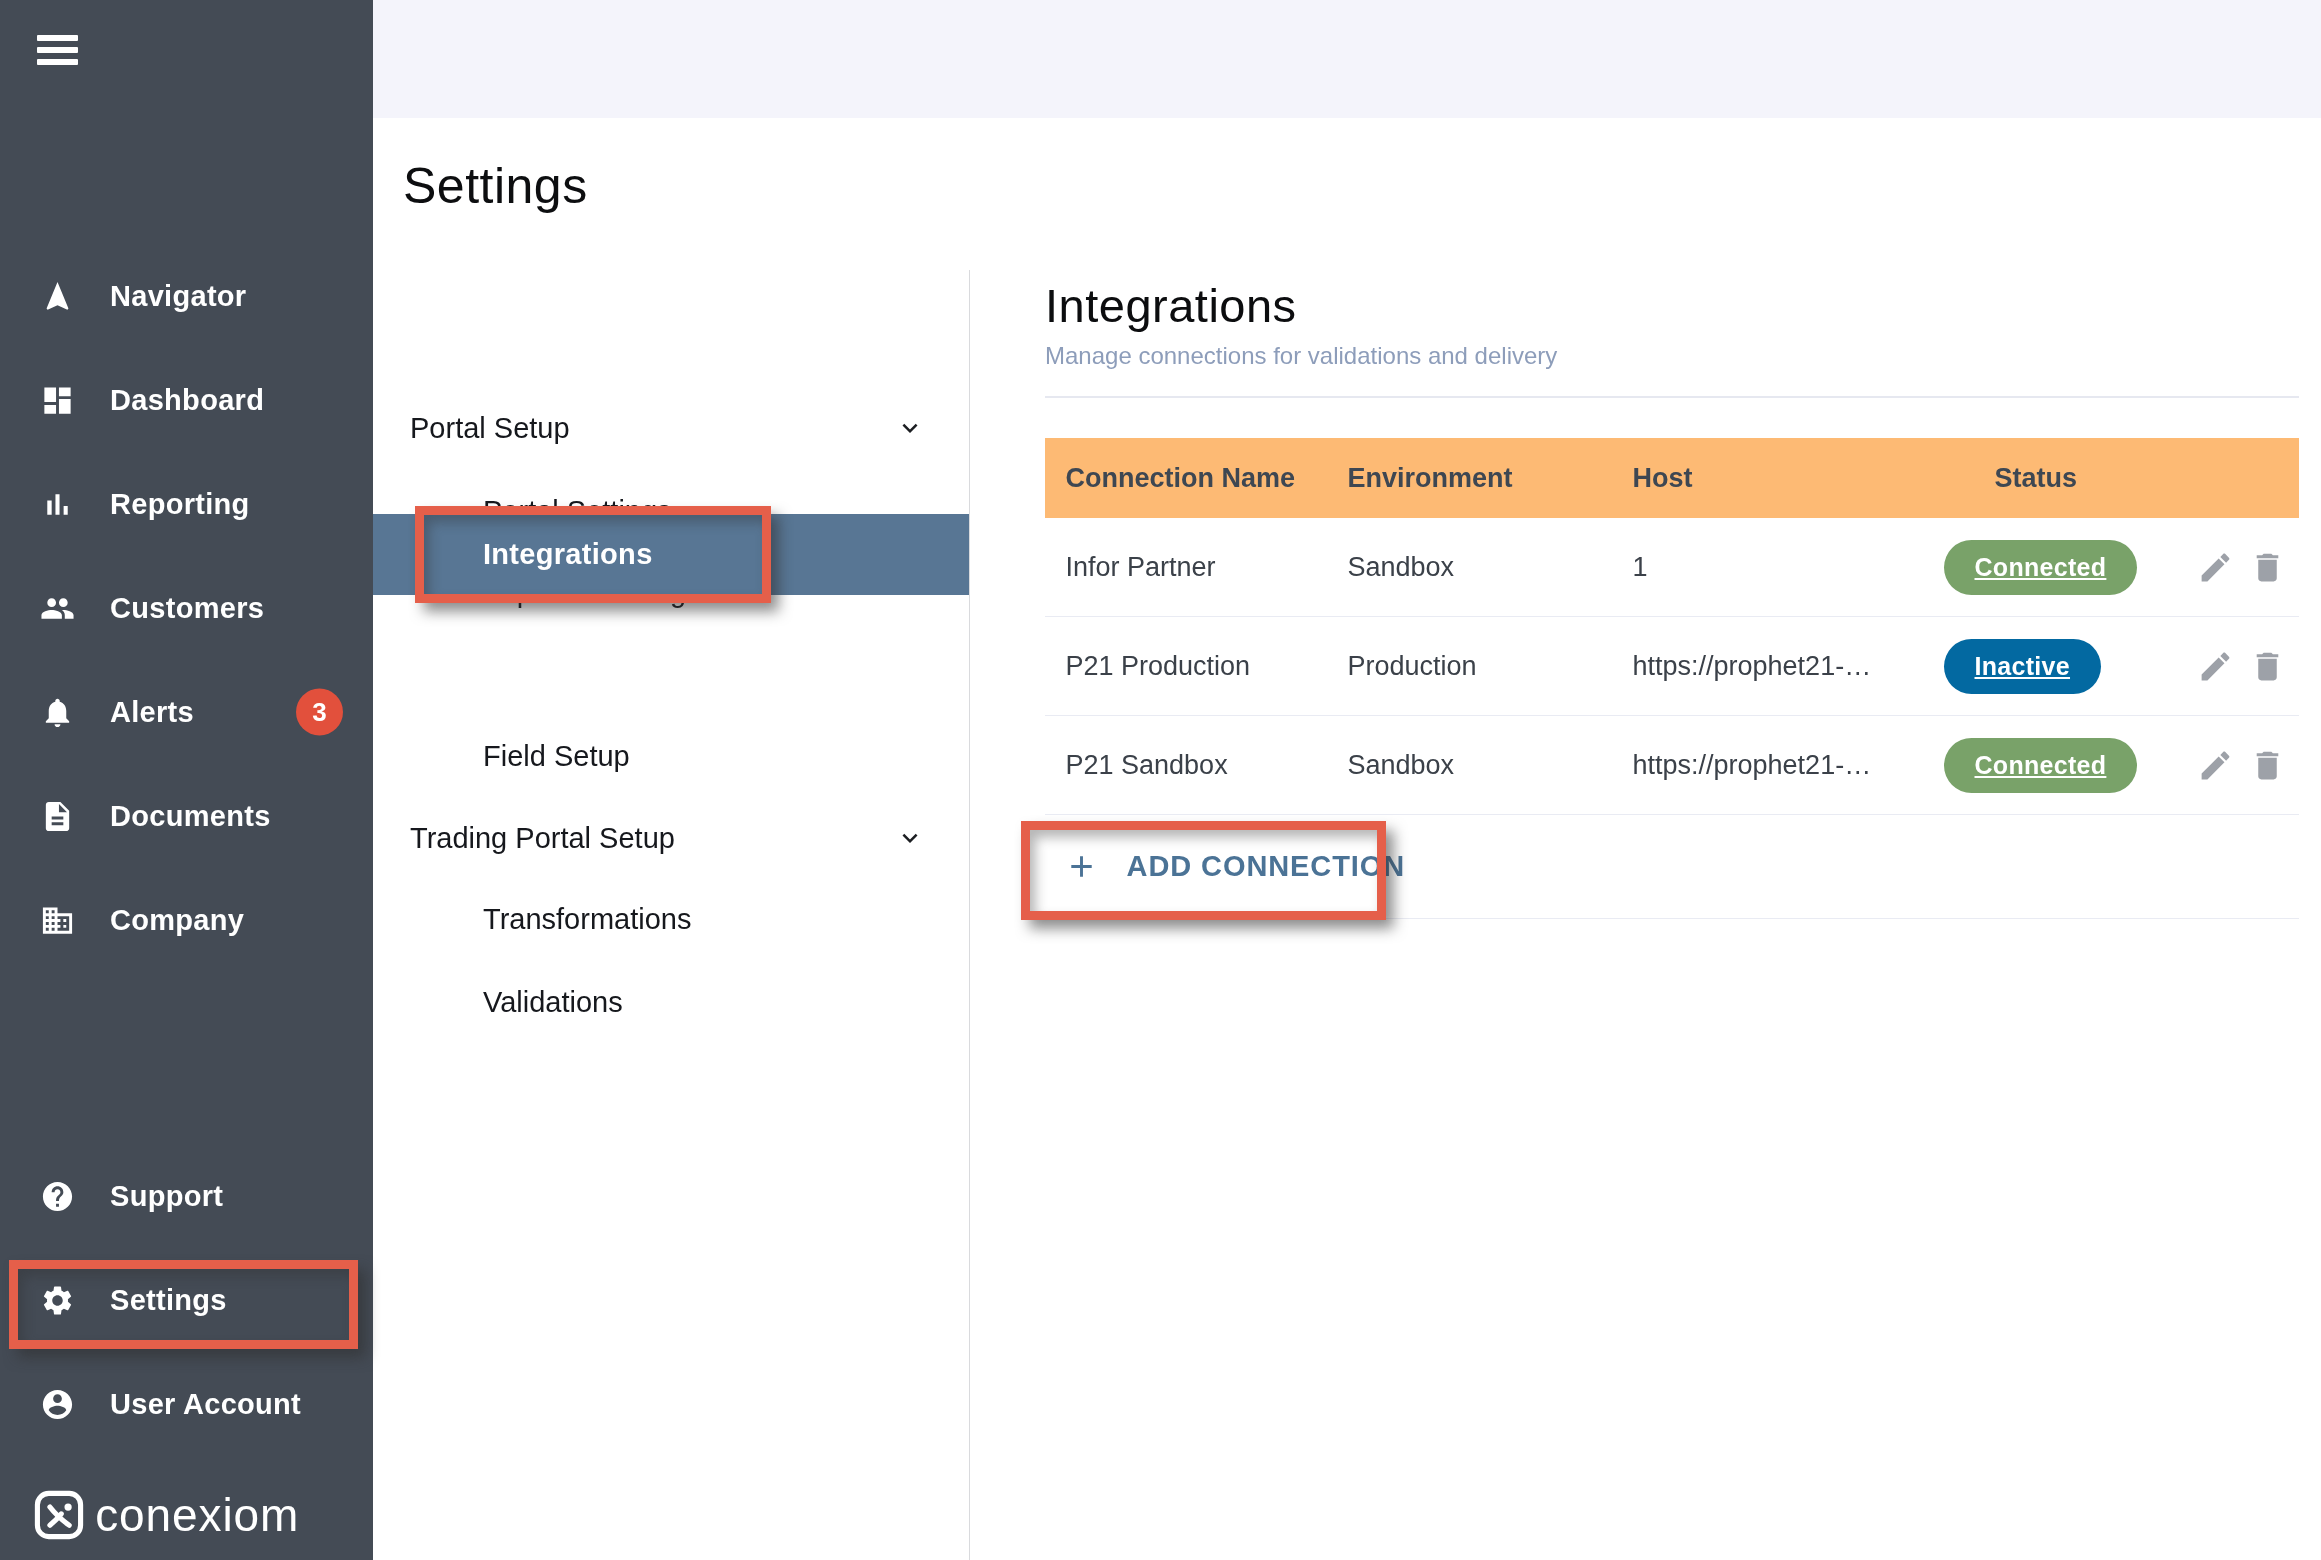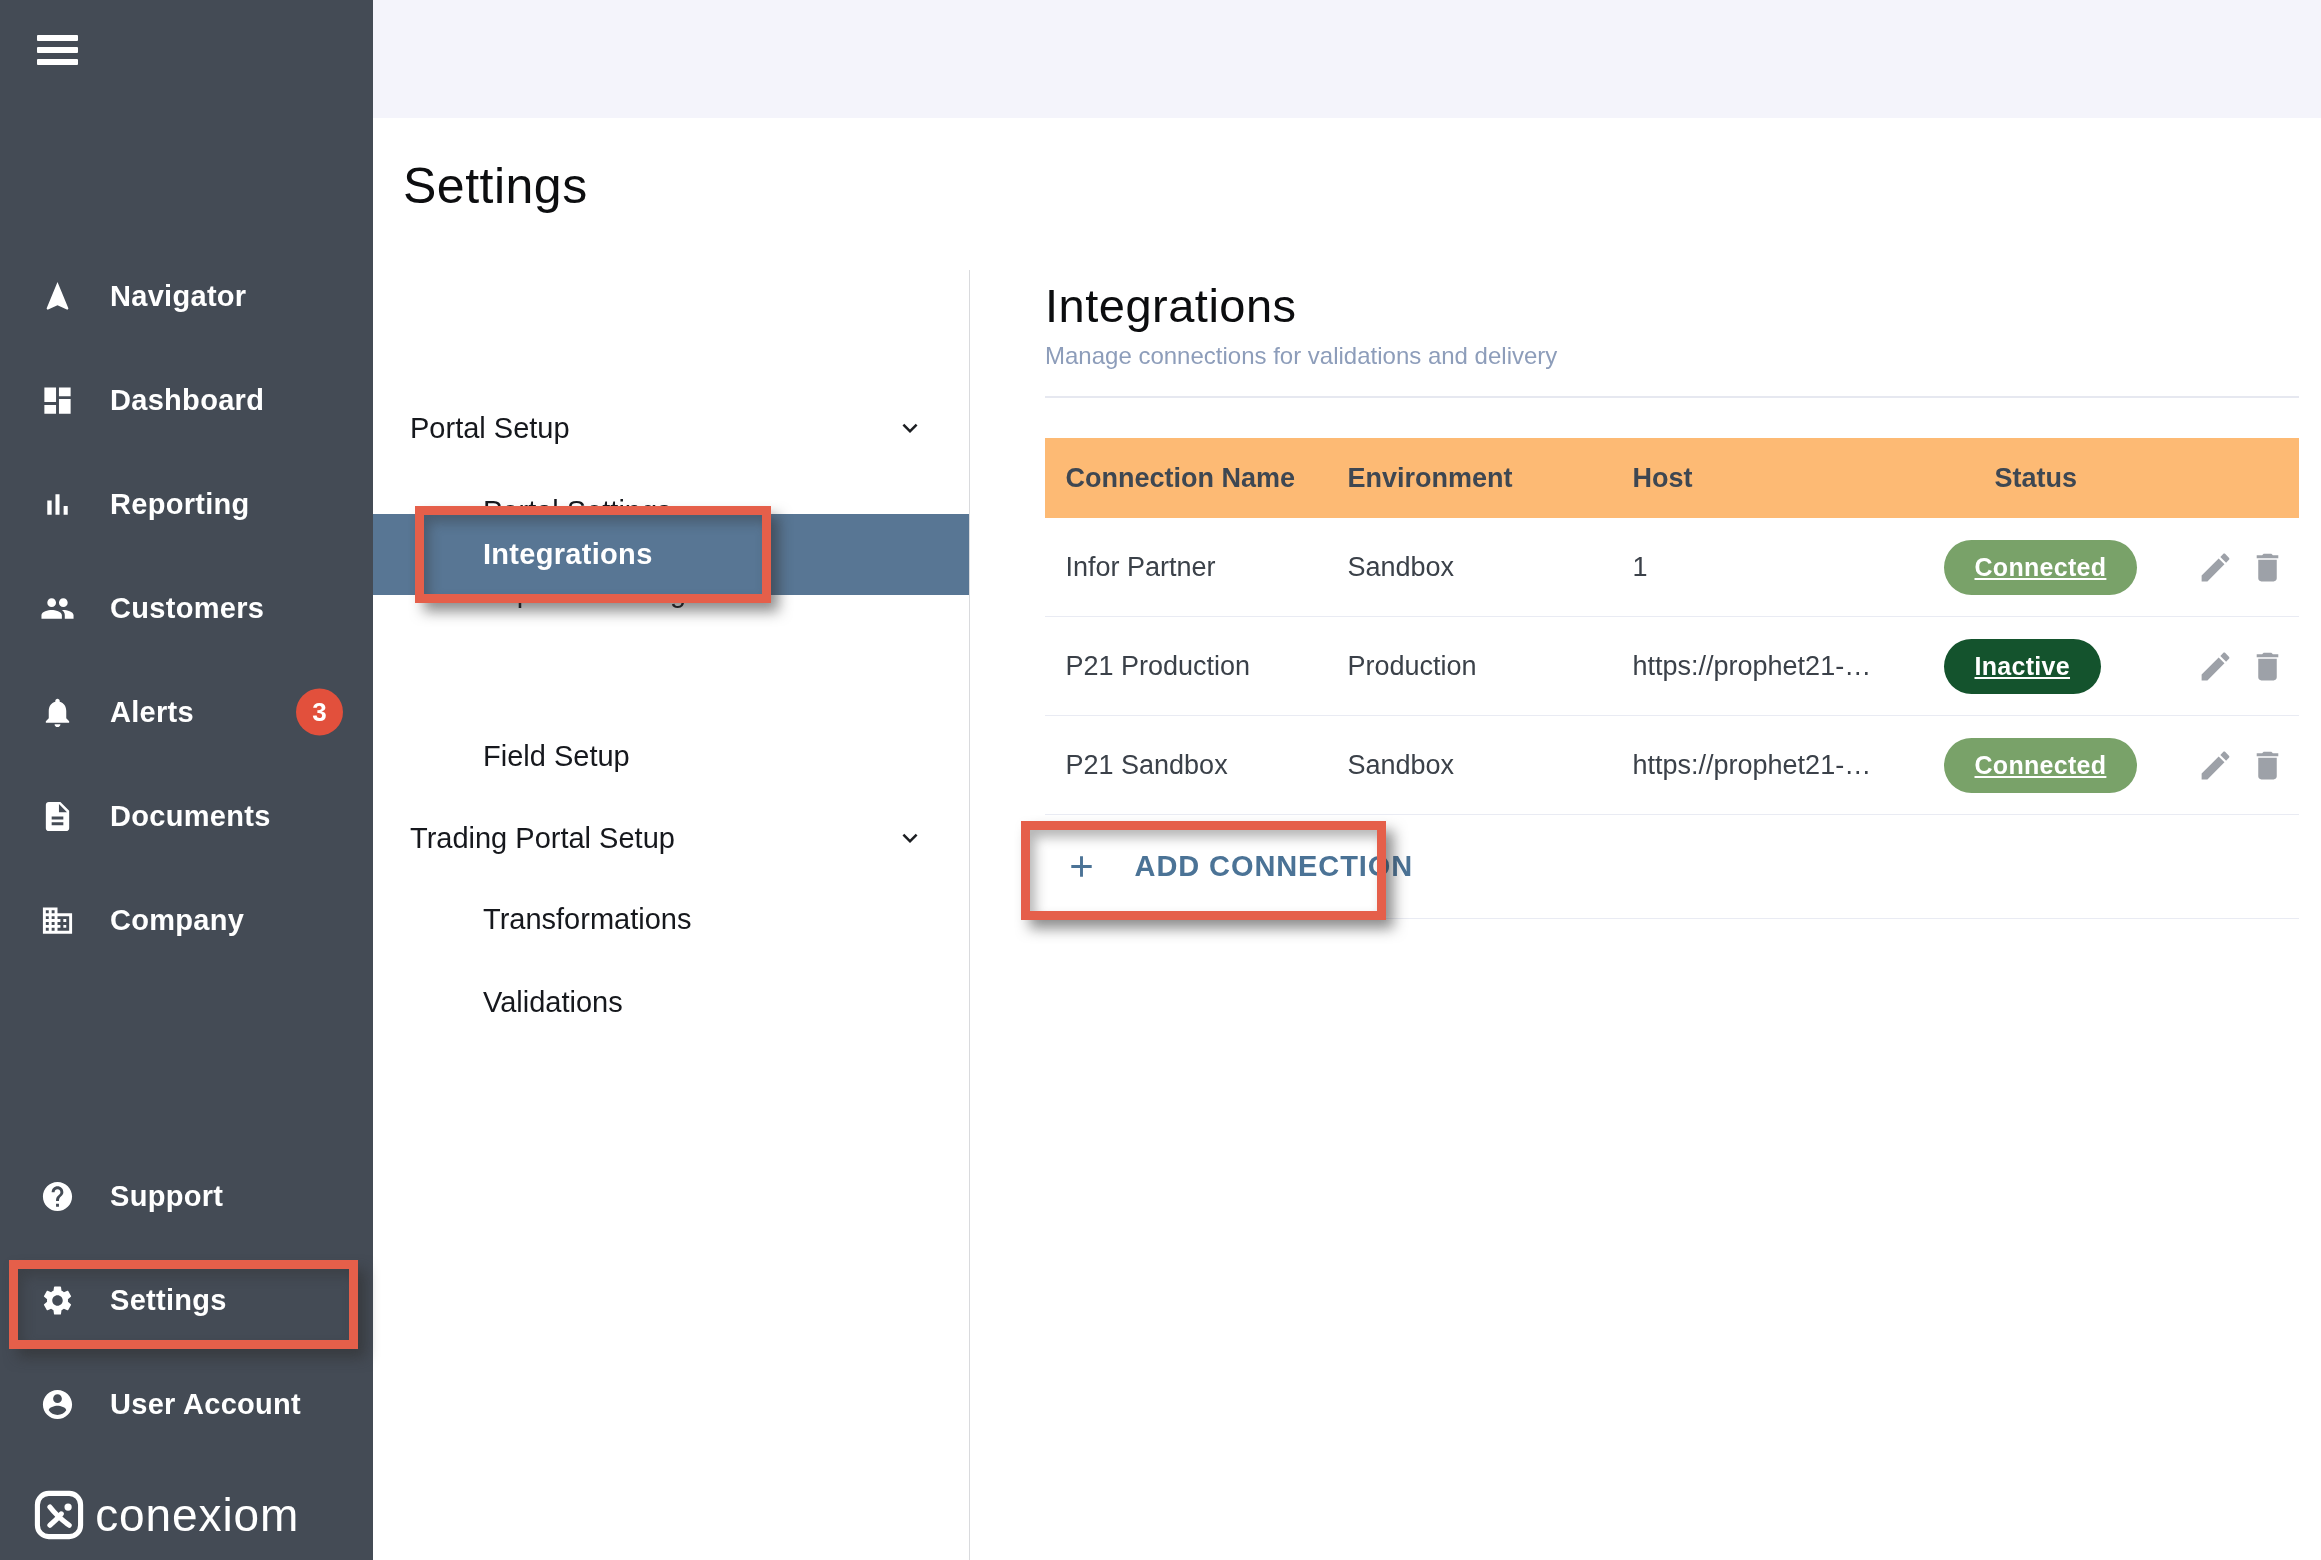--- a/index.html
+++ b/index.html
@@ -69,21 +69,21 @@
   .trow .td{font-size:27px;color:#3b4149;white-space:nowrap;overflow:hidden;text-overflow:ellipsis;padding-right:18.6px;}
   .badge{
     display:inline-block;padding:13px 31px;border-radius:931px;color:#fff;
     font-size:25px;font-weight:700;letter-spacing:0.3px;justify-self:start;text-decoration:underline;
   }
   .icon-btn{background:none;border:none;cursor:pointer;width:45px;height:45px;display:flex;align-items:center;justify-content:center;padding:0;}
   .icon-btn svg{width:37px;height:37px;fill:#9da1a8;}
   .addrow{height:104px;display:flex;align-items:center;border-bottom:1.9px solid #e9ebf3;padding-left:18.6px;}
   .add-btn{display:flex;align-items:center;background:none;border:none;cursor:pointer;padding:0;}
   .add-btn svg{width:35px;height:35px;fill:#4b7396;}
-  .add-btn .add-label{margin-left:36px;font-size:29px;font-weight:700;color:#4b7396;letter-spacing:0.9px;}
+  .add-btn .add-label{margin-left:28px;font-size:29px;font-weight:700;color:#4b7396;letter-spacing:0.9px;}
   
   .anno{
     position:absolute;border:9.3px solid #e55f4a;box-sizing:border-box;pointer-events:none;z-index:20;
     box-shadow:7.5px 9.3px 13px rgba(45,45,45,.55), inset 5.6px 7.5px 11.2px rgba(45,45,45,.35);
   }
   .anno-settings{left:9.3px;top:1260px;width:349px;height:89px;}
   .anno-integrations{left:415px;top:506px;width:356px;height:97px;}
   .anno-add{left:1021px;top:821px;width:365px;height:99px;}
 </style>
 </head>
@@ -272,21 +272,21 @@
           <svg viewBox="0 0 24 24">
               <path d="M6 19c0 1.1.9 2 2 2h8c1.1 0 2-.9 2-2V7H6v12zM19 4h-3.5l-1-1h-5l-1 1H5v2h14V4z"></path>
             </svg>
         </button>
       </div>
 
       <div class="trow">
         <span class="td">P21 Production</span>
         <span class="td">Production</span>
         <span class="td">https://prophet21-…</span>
-        <span class="badge" style="background-color: #14532d;">Inactive</span>
+        <span class="badge" style="background-color: #0369a1;">Inactive</span>
         <button class="icon-btn">
           <svg viewBox="0 0 24 24">
               <path d="M3 17.25V21h3.75L17.81 9.94l-3.75-3.75L3 17.25zM20.71 7.04c.39-.39.39-1.02 0-1.41l-2.34-2.34c-.39-.39-1.02-.39-1.41 0l-1.83 1.83 3.75 3.75 1.83-1.83z"></path>
             </svg>
         </button>
         <button class="icon-btn">
           <svg viewBox="0 0 24 24">
               <path d="M6 19c0 1.1.9 2 2 2h8c1.1 0 2-.9 2-2V7H6v12zM19 4h-3.5l-1-1h-5l-1 1H5v2h14V4z"></path>
             </svg>
         </button>

